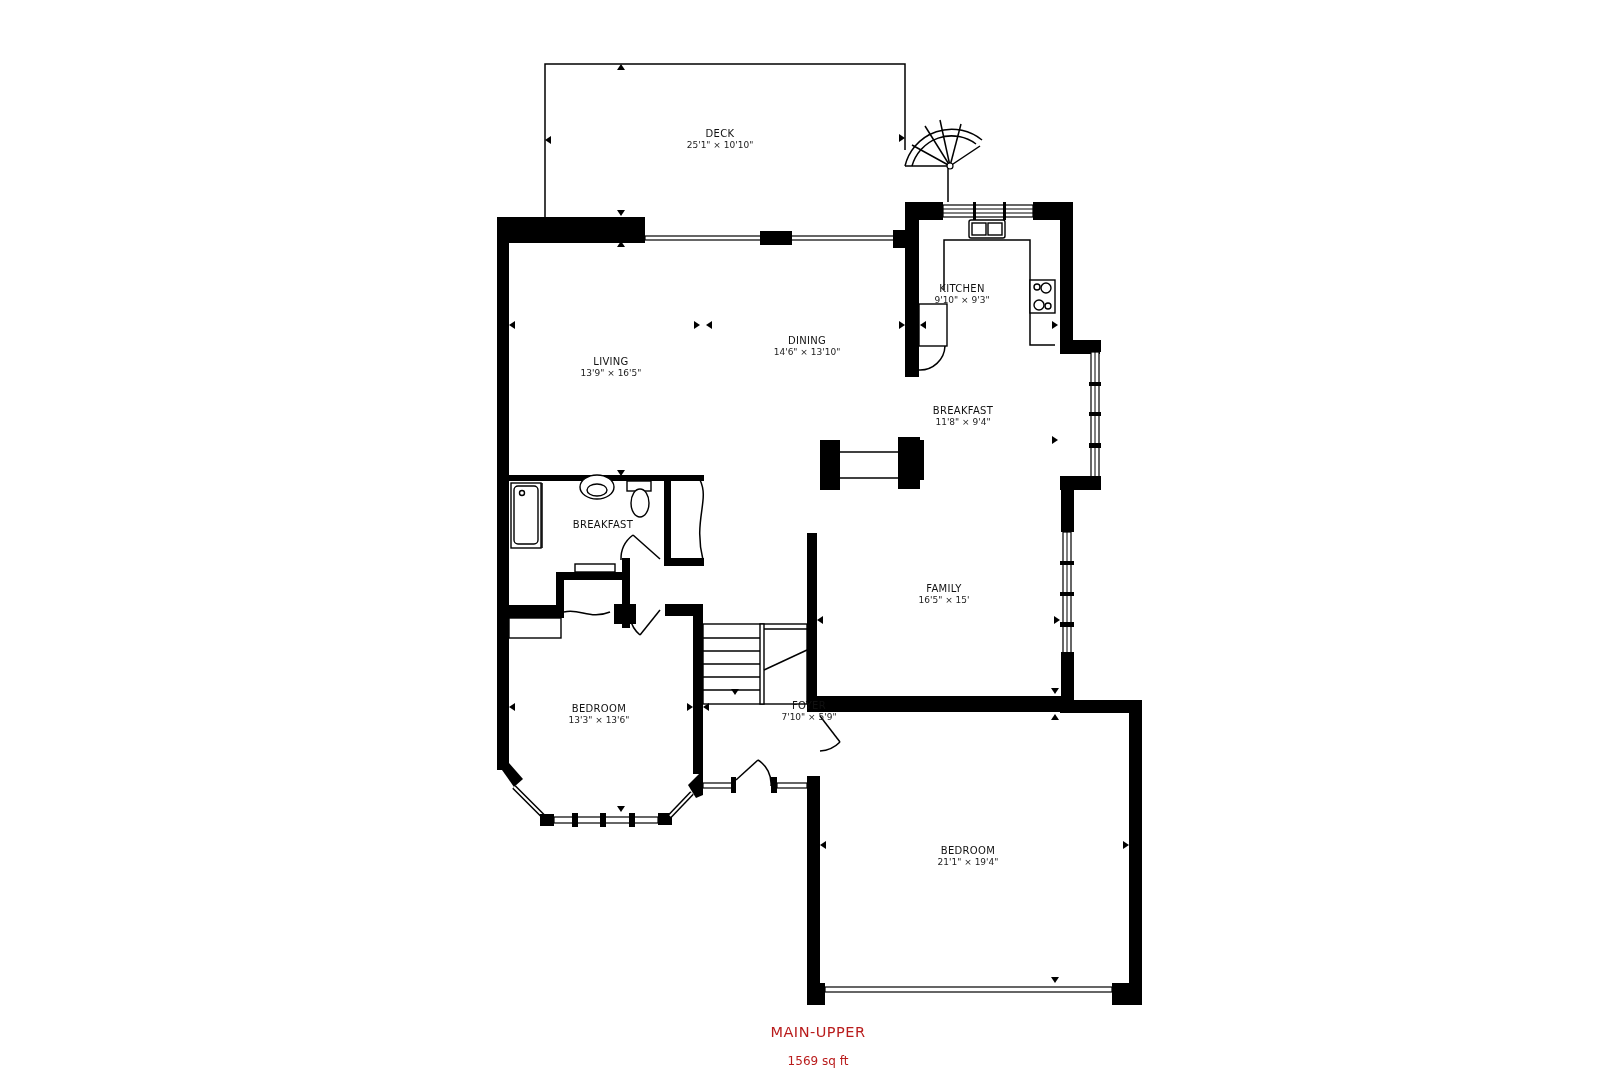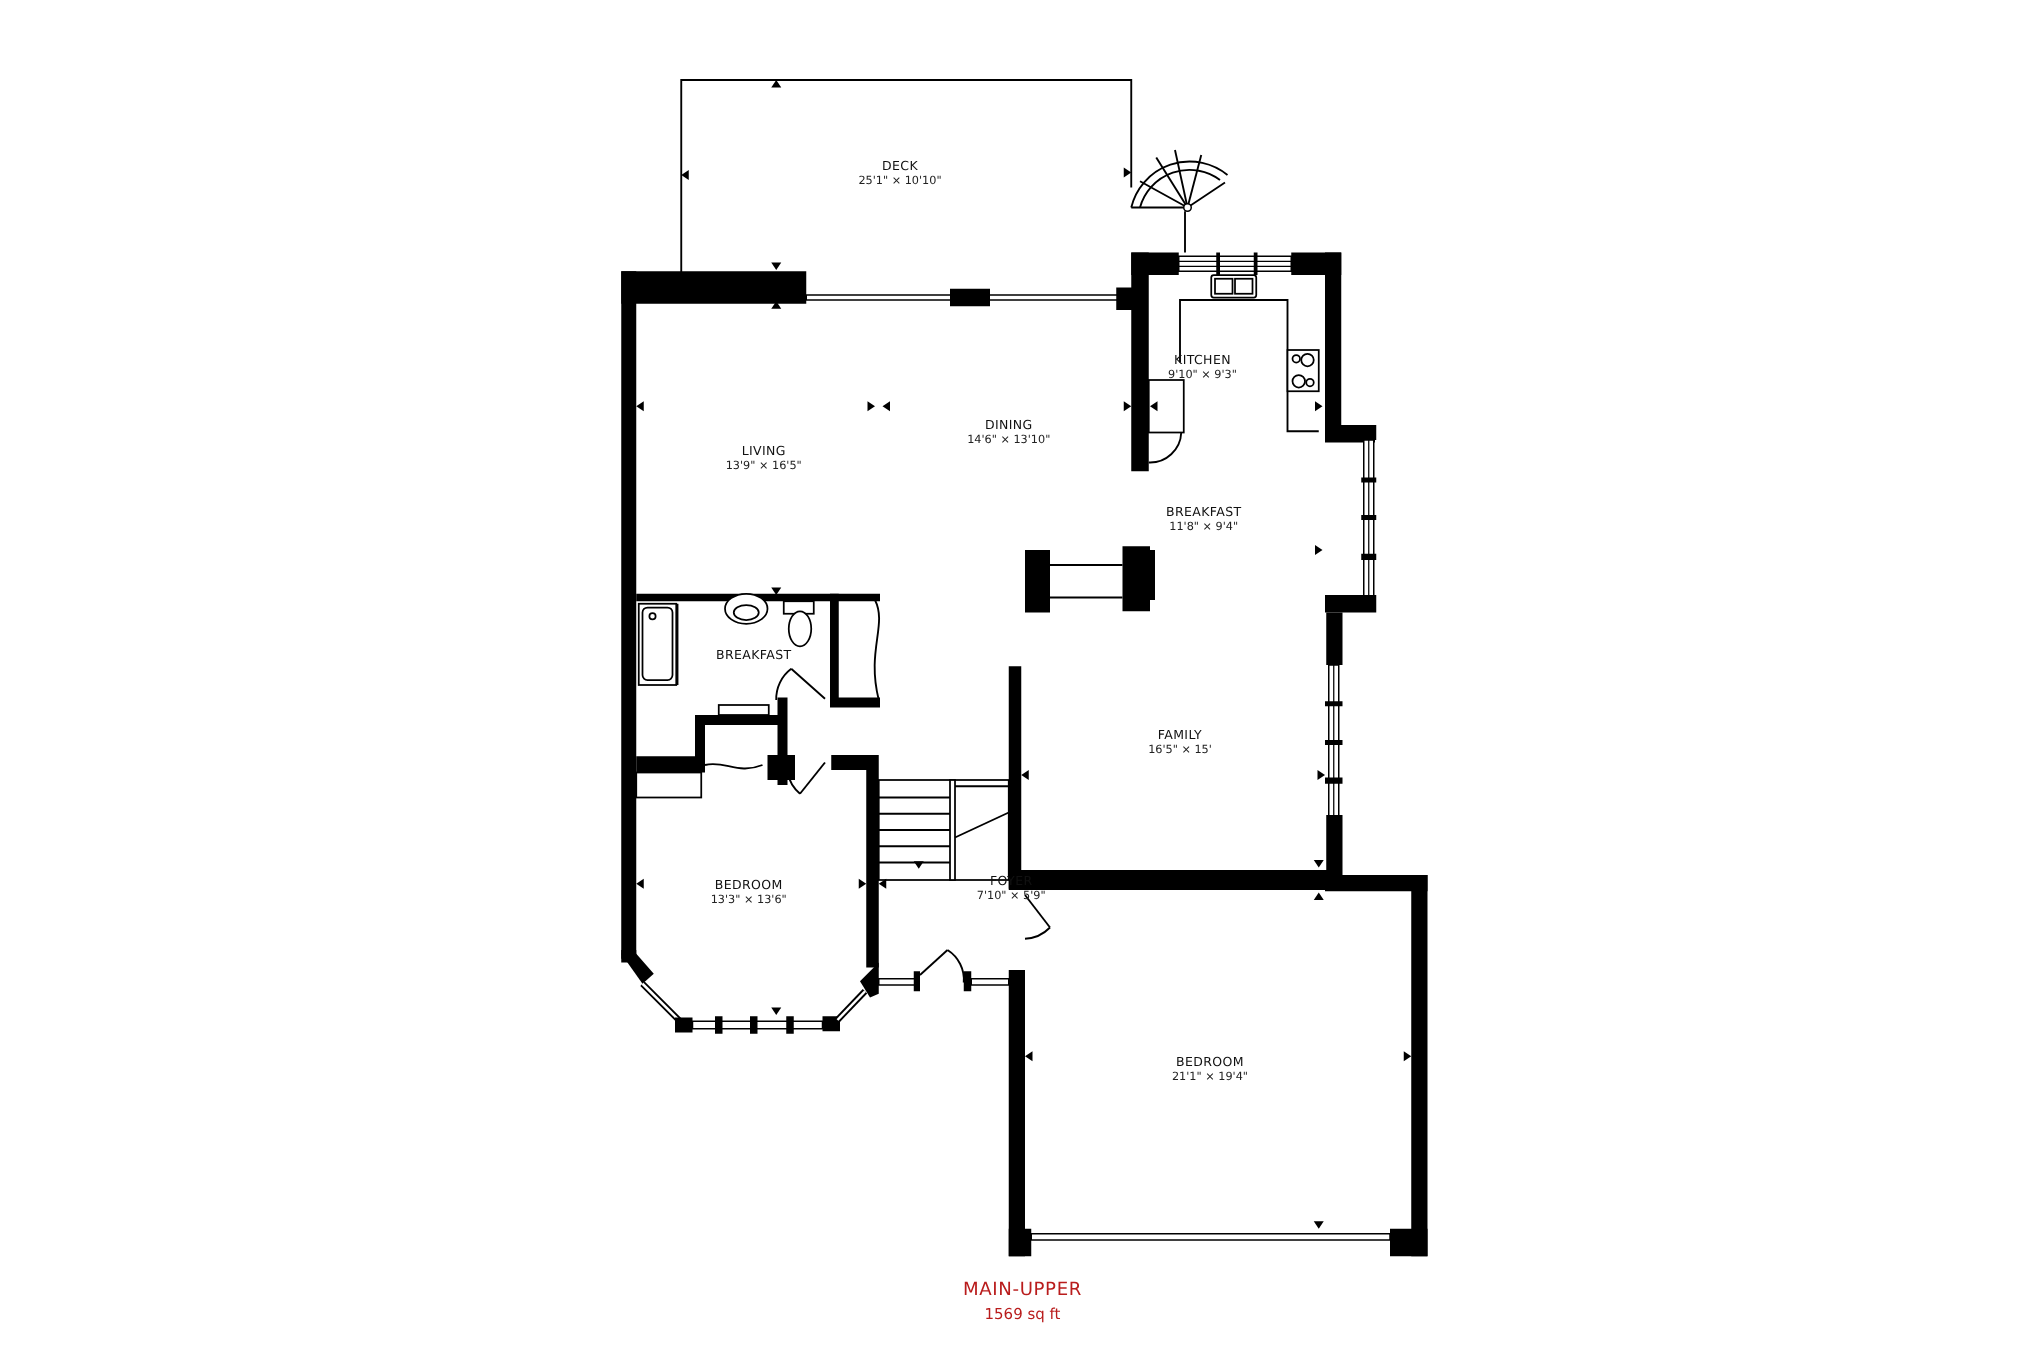--- a/index.html
+++ b/index.html
@@ -7,21 +7,21 @@
   #plan{position:absolute;left:0;top:0;width:1620px;height:1080px;}
   .wall{fill:#000;}
   .thin{fill:none;stroke:#000;stroke-width:1.5;}
   .win{fill:#fff;stroke:#000;stroke-width:1.2;}
   .fx{fill:#fff;stroke:#000;stroke-width:1.4;}
   .lbl{position:absolute;text-align:center;color:#111;transform:translateX(-50%);white-space:nowrap;line-height:1.15;}
   .lbl .n{font-size:10px;letter-spacing:0.3px;display:block;}
   .lbl .d{font-size:9px;display:block;color:#222;}
   .footer{position:absolute;left:818px;top:1024px;transform:translateX(-50%);text-align:center;color:#b91c1c;}
   .footer .t{font-size:14.5px;letter-spacing:0.5px;display:block;}
-  .footer .s{font-size:12px;display:block;margin-top:4px;}
+  .footer .s{font-size:12px;display:block;margin-top:14px;}
   .tri{fill:#000;}
 </style>
 </head>
 <body>
 
 <svg id="plan" viewBox="0 0 1620 1080" xmlns="http://www.w3.org/2000/svg">
 
   <g>
     <polyline class="thin" points="545,218 545,64 905,64 905,150"></polyline>
     <polygon class="tri" points="621,64 625,70 617,70"></polygon>

